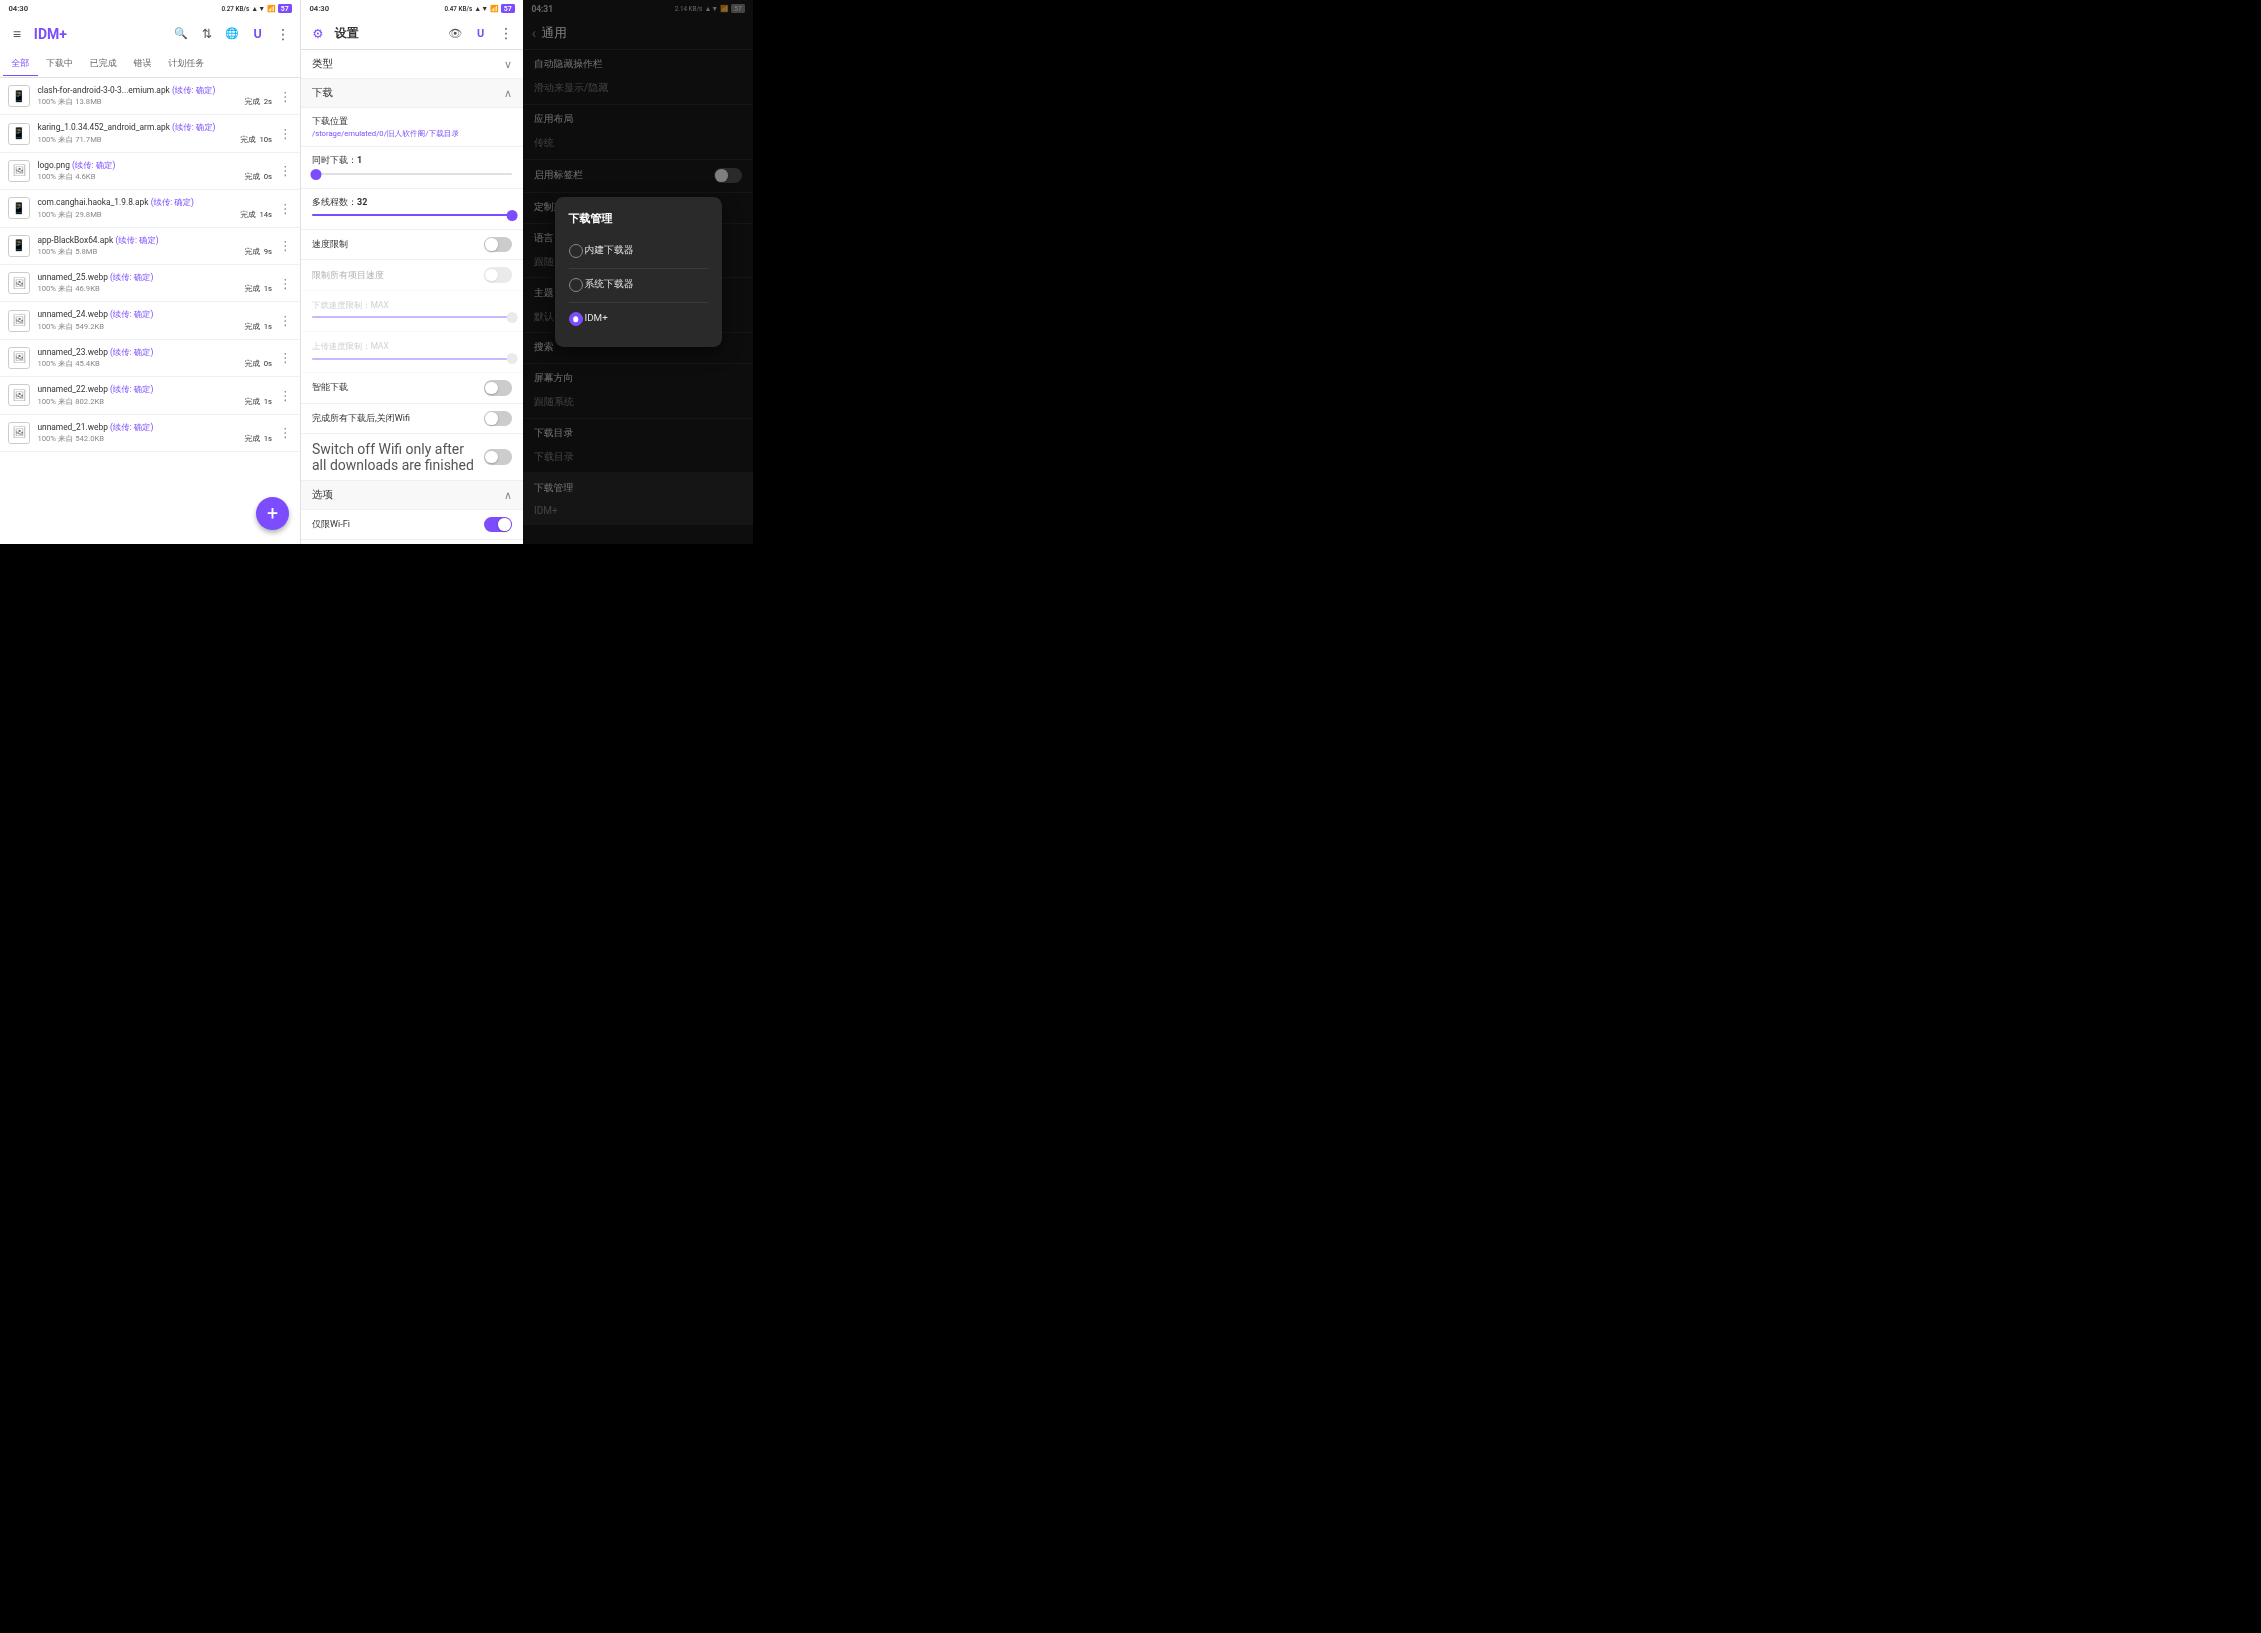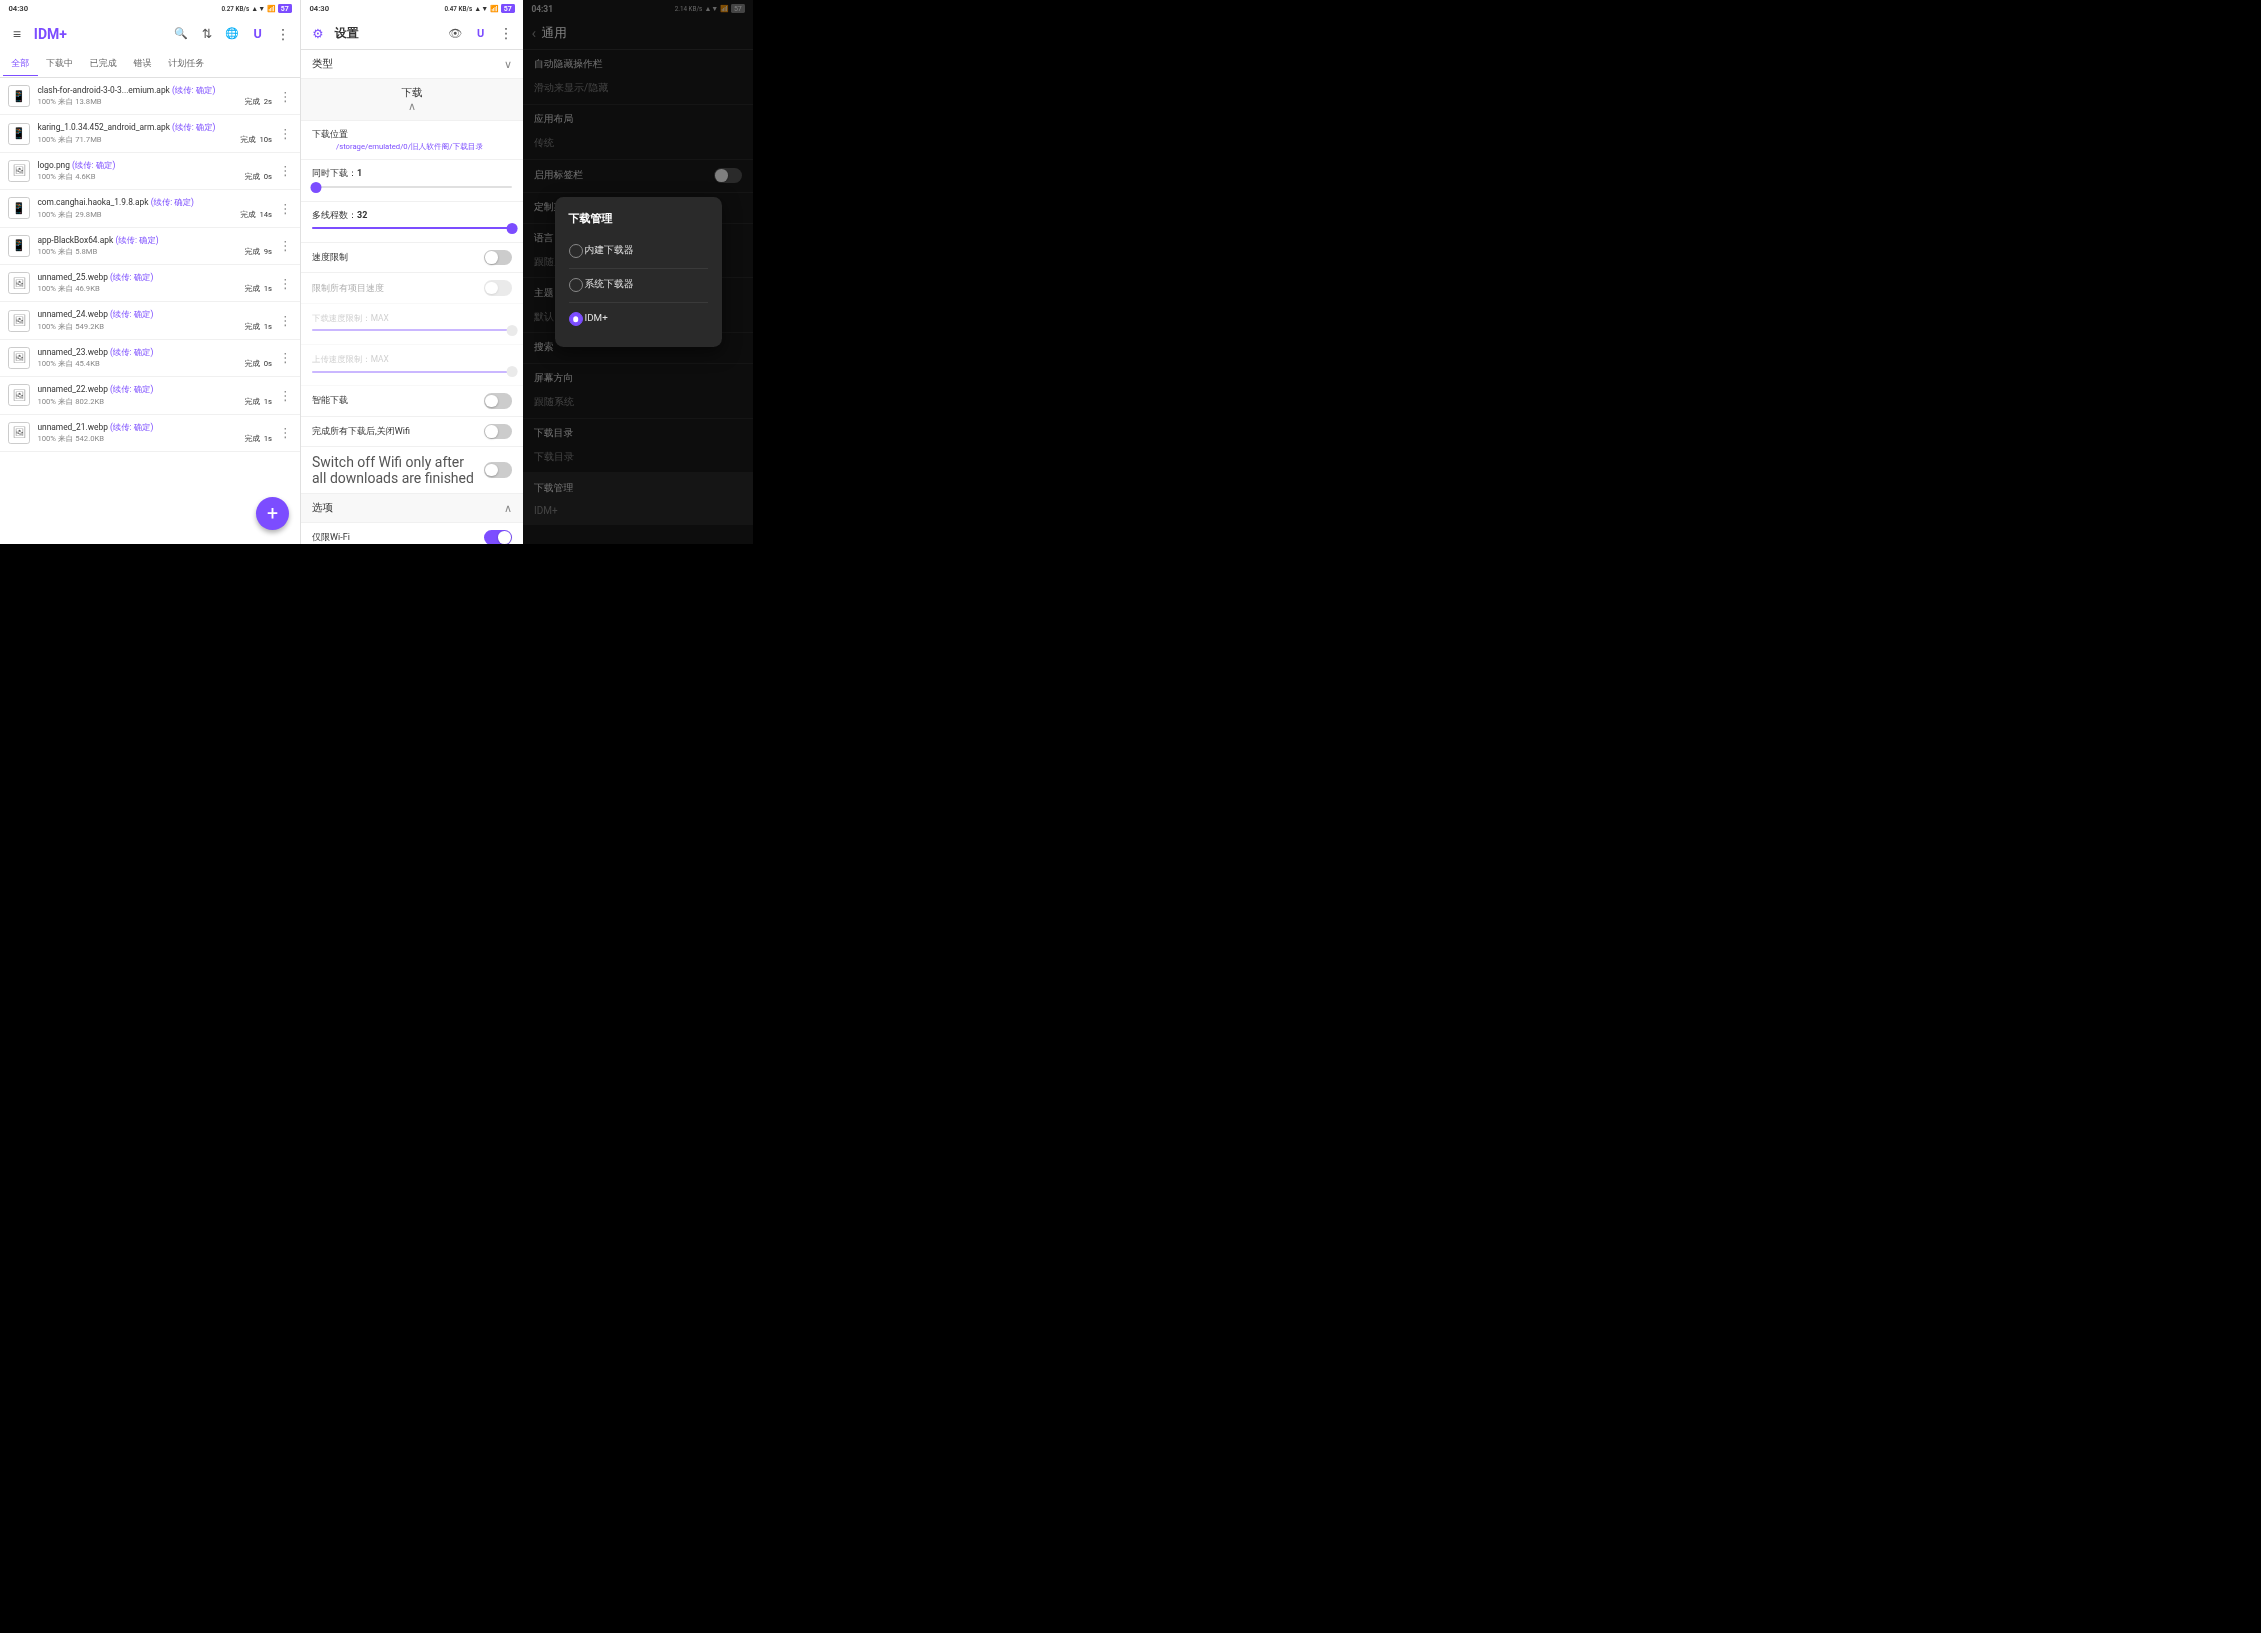--- a/index.html
+++ b/index.html
@@ -574,28 +574,28 @@
     <span class="app-bar-icon" style="font-size:14px;">⋮</span>
   </div>
 
   <div class="settings-content">
 
     <div class="settings-section-header">
       <span class="settings-section-label">类型</span>
       <span class="settings-section-arrow">∨</span>
     </div>
 
-    <div class="settings-section-header" style="background:#f8f8f8;flex-direction:column;">
+    <div class="settings-section-header" style="background:#f8f8f8;">
       <span class="settings-section-label">下载</span>
       <span class="settings-section-arrow">∧</span>
     </div>
 
     <div class="settings-item">
       <div class="settings-item-label">下载位置</div>
-      <div class="settings-item-value" style="font-size:7.7px;color:#7c4dff;margin-left:24px;">/storage/emulated/0/旧人软件阁/下载目录</div>
+      <div class="settings-item-value" style="font-size:7.7px;color:#7c4dff;">/storage/emulated/0/旧人软件阁/下载目录</div>
     </div>
 
     <div class="settings-item">
       <div class="settings-item-row">
         <span class="settings-item-label">同时下载：<strong>1</strong></span>
       </div>
       <div class="slider-container">
         <div class="slider-track">
           <div class="slider-fill" style="width:2%;"></div>
           <div class="slider-thumb" style="left:2%; background:#7c4dff;"></div>

